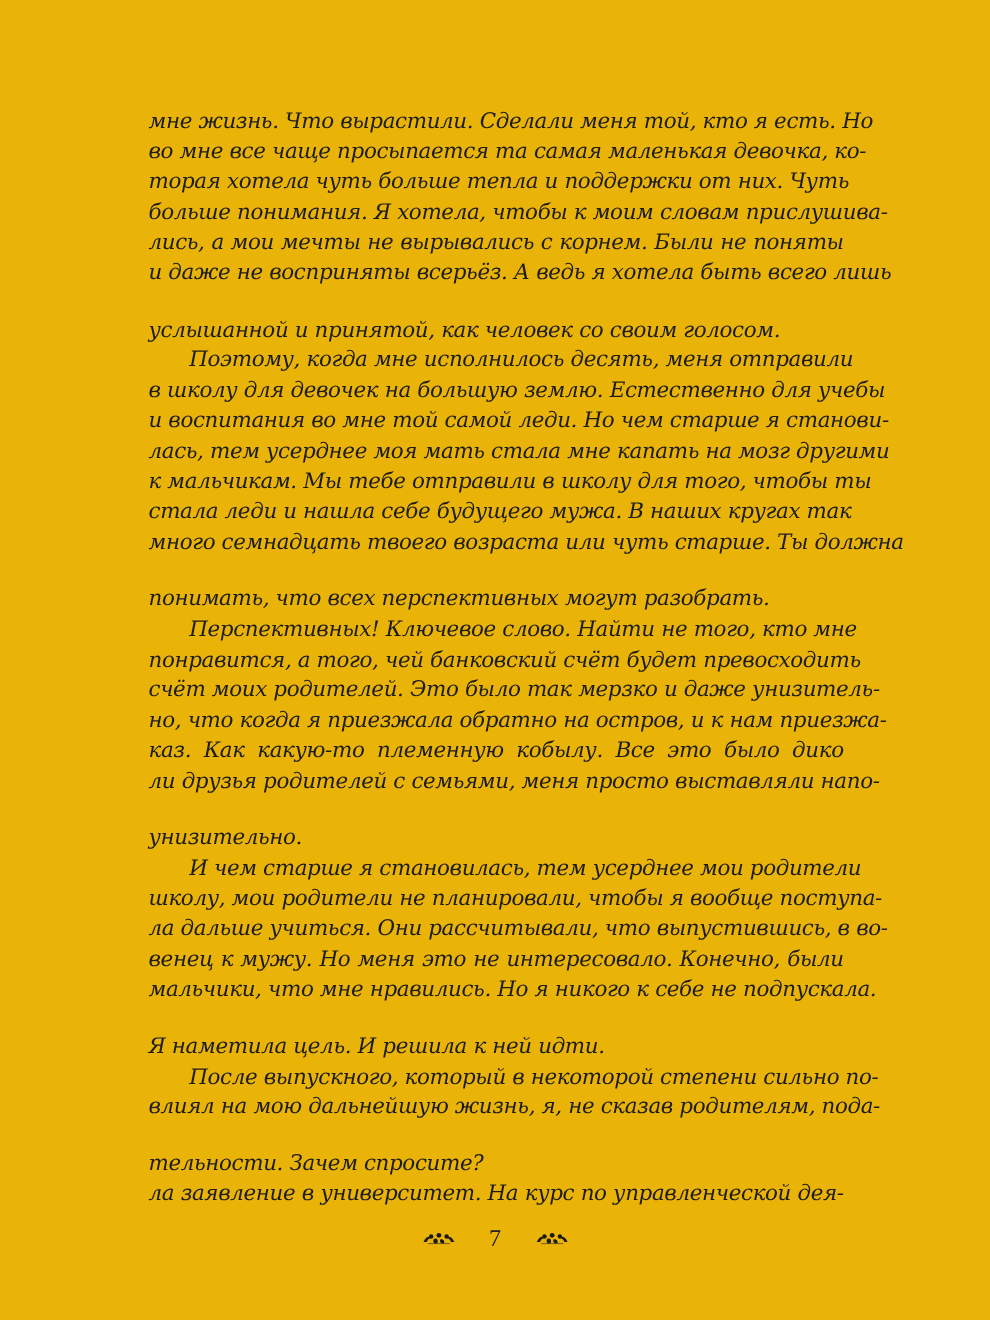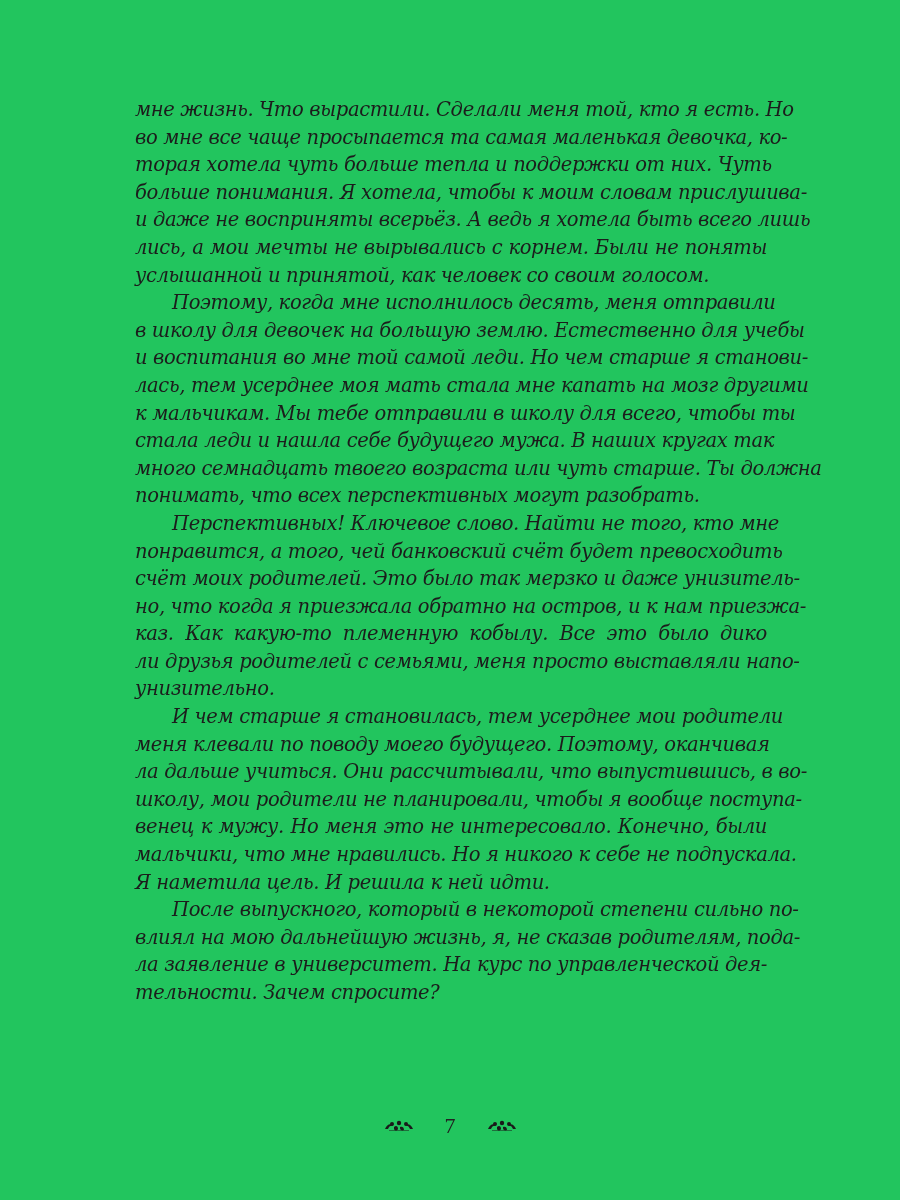--- a/index.html
+++ b/index.html
@@ -11,21 +11,21 @@
       width: 900px;
       height: 1200px;
       position: relative;
       overflow: hidden;
     }
     .page {
       position: absolute;
       left: 0; top: 0;
       width: 900px;
       height: 1200px;
-      background: #22c55e;
+      background: #eab308;
     }
     .text-block {
       position: absolute;
       left: 135px;
       top: 96px;
       width: 632px;
     }
     .line {
       display: block;
       height: 27.6px;
@@ -34,20 +34,21 @@
       font-style: italic;
       font-size: 19.5px;
       color: #1c1c1c;
       white-space: nowrap;
       text-align: justify;
       text-align-last: justify;
       letter-spacing: -0.35px;
     }
     .line.last {
       text-align-last: left;
+      margin-top: 24px;
     }
     .line.indent {
       padding-left: 37px;
     }
     .folio {
       position: absolute;
       left: 0;
       top: 1108px;
       width: 900px;
       height: 36px;
@@ -72,64 +73,63 @@
 <body>
 
 <div class="page">
   <div class="text-block">
 
     <div>
       <span class="line">мне жизнь. Что вырастили. Сделали меня той, кто я есть. Но</span>
       <span class="line">во мне все чаще просыпается та самая маленькая девочка, ко-</span>
       <span class="line">торая хотела чуть больше тепла и поддержки от них. Чуть</span>
       <span class="line">больше понимания. Я хотела, чтобы к моим словам прислушива-</span>
+      <span class="line">лись, а мои мечты не вырывались с корнем. Были не поняты</span>
       <span class="line">и даже не восприняты всерьёз. А ведь я хотела быть всего лишь</span>
-      <span class="line">лись, а мои мечты не вырывались с корнем. Были не поняты</span>
       <span class="line last">услышанной и принятой, как человек со своим голосом.</span>
     </div>
 
     <div>
       <span class="line indent">Поэтому, когда мне исполнилось десять, меня отправили</span>
       <span class="line">в школу для девочек на большую землю. Естественно для учебы</span>
       <span class="line">и воспитания во мне той самой леди. Но чем старше я станови-</span>
       <span class="line">лась, тем усерднее моя мать стала мне капать на мозг другими</span>
     </div>
 
     <div>
-      <span class="line">к мальчикам. Мы тебе отправили в школу для всего, чтобы ты</span>
+      <span class="line">к мальчикам. Мы тебе отправили в школу для того, чтобы ты</span>
       <span class="line">стала леди и нашла себе будущего мужа. В наших кругах так</span>
       <span class="line">много семнадцать твоего возраста или чуть старше. Ты должна</span>
       <span class="line last">понимать, что всех перспективных могут разобрать.</span>
     </div>
 
     <div>
       <span class="line indent">Перспективных! Ключевое слово. Найти не того, кто мне</span>
       <span class="line">понравится, а того, чей банковский счёт будет превосходить</span>
       <span class="line">счёт моих родителей. Это было так мерзко и даже унизитель-</span>
       <span class="line">но, что когда я приезжала обратно на остров, и к нам приезжа-</span>
       <span class="line">каз. Как какую-то племенную кобылу. Все это было дико</span>
       <span class="line">ли друзья родителей с семьями, меня просто выставляли напо-</span>
       <span class="line last">унизительно.</span>
     </div>
 
     <div>
       <span class="line indent">И чем старше я становилась, тем усерднее мои родители</span>
-      <span class="line">меня клевали по поводу моего будущего. Поэтому, оканчивая</span>
+      <span class="line">школу, мои родители не планировали, чтобы я вообще поступа-</span>
       <span class="line">ла дальше учиться. Они рассчитывали, что выпустившись, в во-</span>
-      <span class="line">школу, мои родители не планировали, чтобы я вообще поступа-</span>
       <span class="line">венец к мужу. Но меня это не интересовало. Конечно, были</span>
       <span class="line">мальчики, что мне нравились. Но я никого к себе не подпускала.</span>
       <span class="line last">Я наметила цель. И решила к ней идти.</span>
     </div>
 
     <div>
       <span class="line indent">После выпускного, который в некоторой степени сильно по-</span>
       <span class="line">влиял на мою дальнейшую жизнь, я, не сказав родителям, пода-</span>
+      <span class="line last">тельности. Зачем спросите?</span>
       <span class="line">ла заявление в университет. На курс по управленческой дея-</span>
-      <span class="line last">тельности. Зачем спросите?</span>
     </div>
 
   </div>
 
   <div class="folio">
     <span class="ornament">
       <svg width="32" height="16" viewBox="0 0 32 16">
         <g fill="#1a1a1a">
           <path d="M2 11 C4 6, 8 5, 10 8 C8 7, 6 8, 5 11 Z"></path>
           <circle cx="9" cy="6" r="2"></circle>

